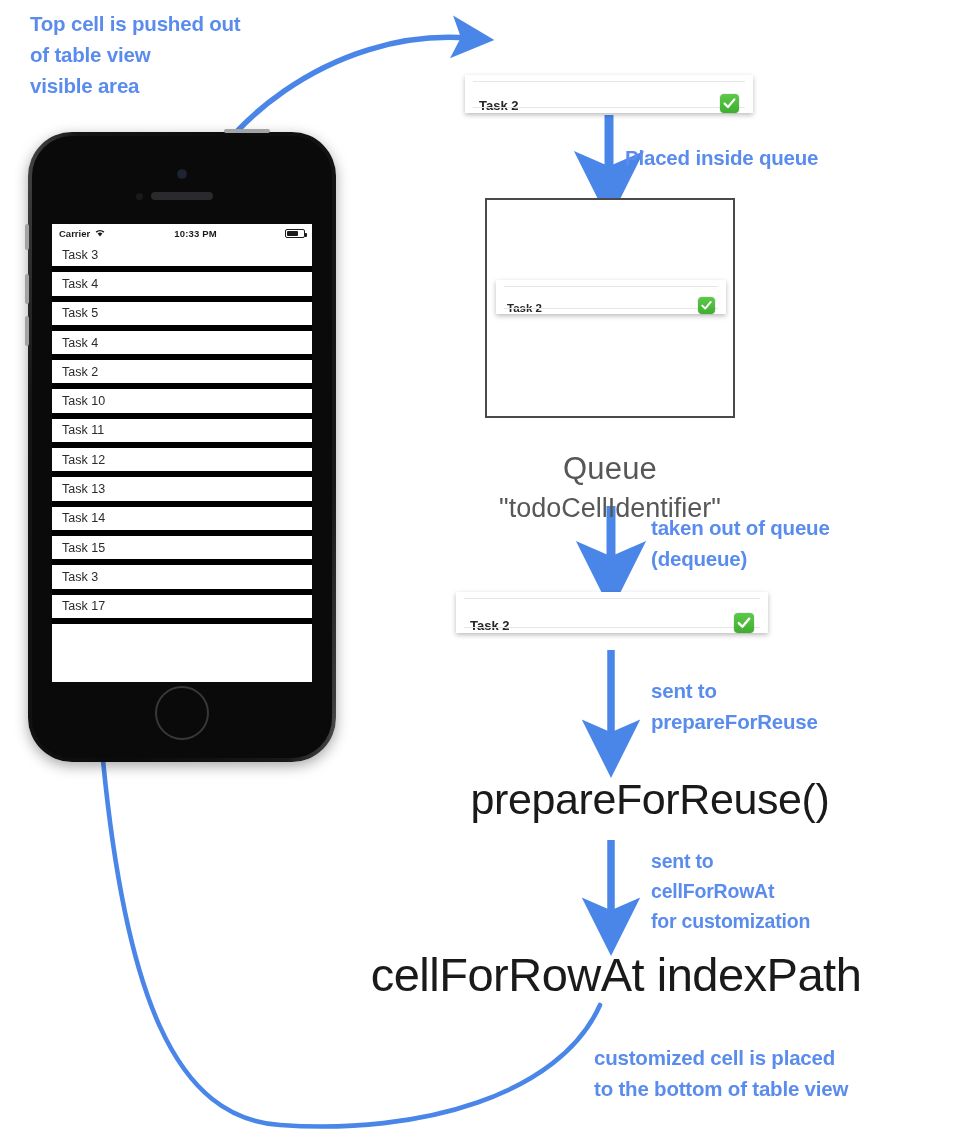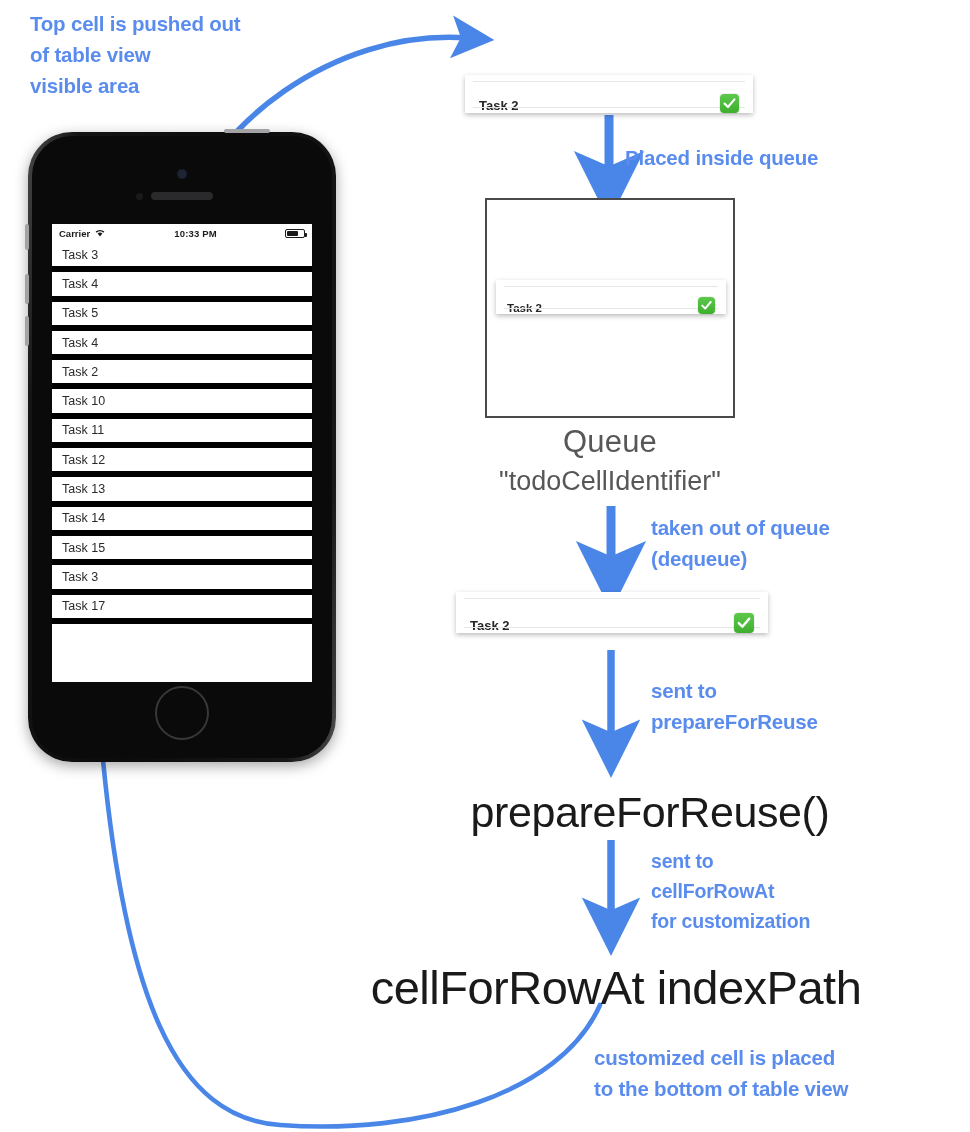--- a/index.html
+++ b/index.html
@@ -214,41 +214,41 @@
     border: 2.5px solid #4a4a4a;
     background: #ffffff;
     box-sizing: border-box;
   }
   .queue-label {
     position: absolute;
     text-align: center;
     color: #575757;
     font-family: "Liberation Sans", sans-serif;
     white-space: pre;
+    margin-top: 27px;
   }
   #queue-title {
     left: 485px; top: 424px; width: 250px;
     font-size: 31px;
     letter-spacing: 0.2px;
   }
   #queue-identifier {
     left: 425px; top: 466px; width: 370px;
     font-size: 27px;
     letter-spacing: 0px;
   }
 
   
   .bigheading {
     position: absolute;
     color: #1a1a1a;
     font-family: "Liberation Sans", sans-serif;
     font-weight: normal;
     white-space: pre;
     text-align: center;
-    margin-top: 13px;
   }
   #heading-prepare {
     left: 330px; top: 775px; width: 640px;
     font-size: 43px;
     letter-spacing: -0.4px;
   }
   #heading-cellforrow {
     left: 276px; top: 947px; width: 680px;
     font-size: 47px;
     letter-spacing: -0.5px;

